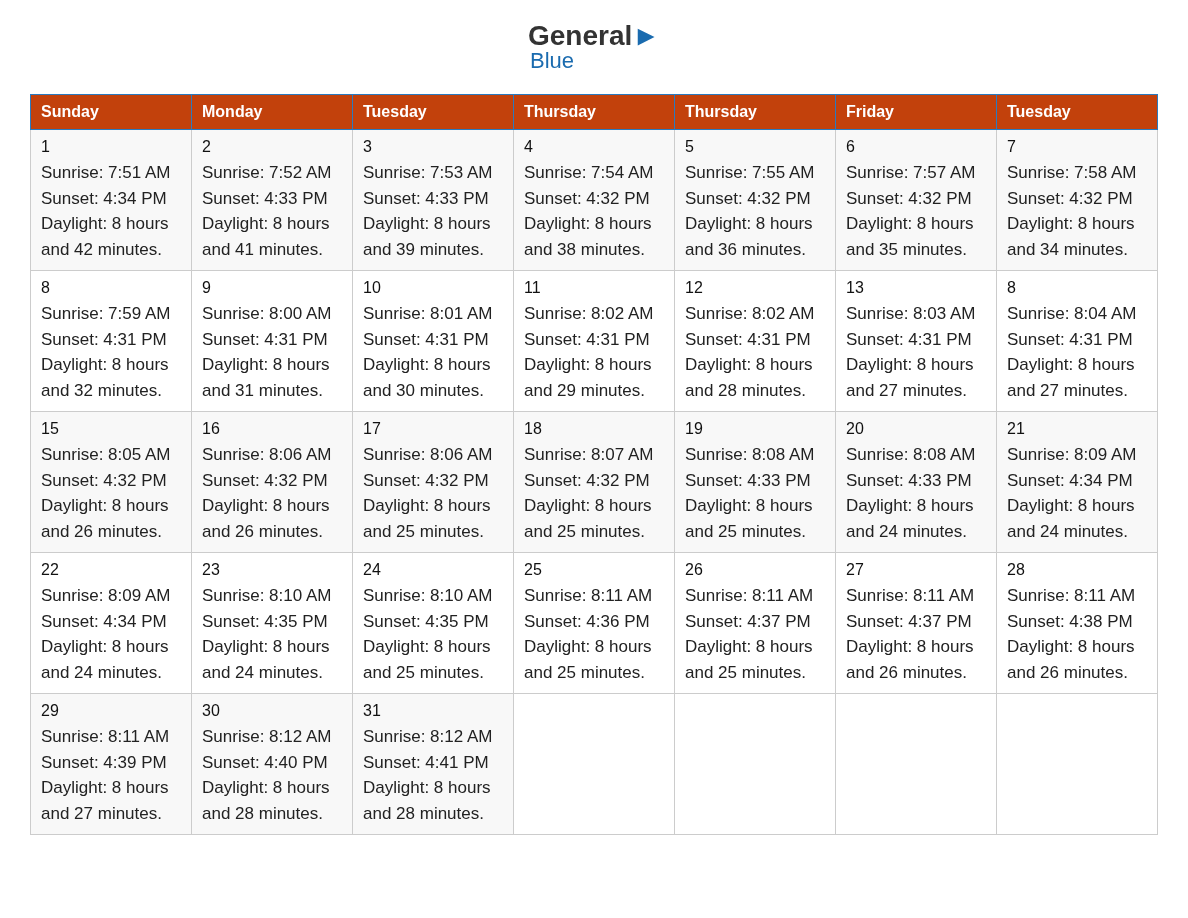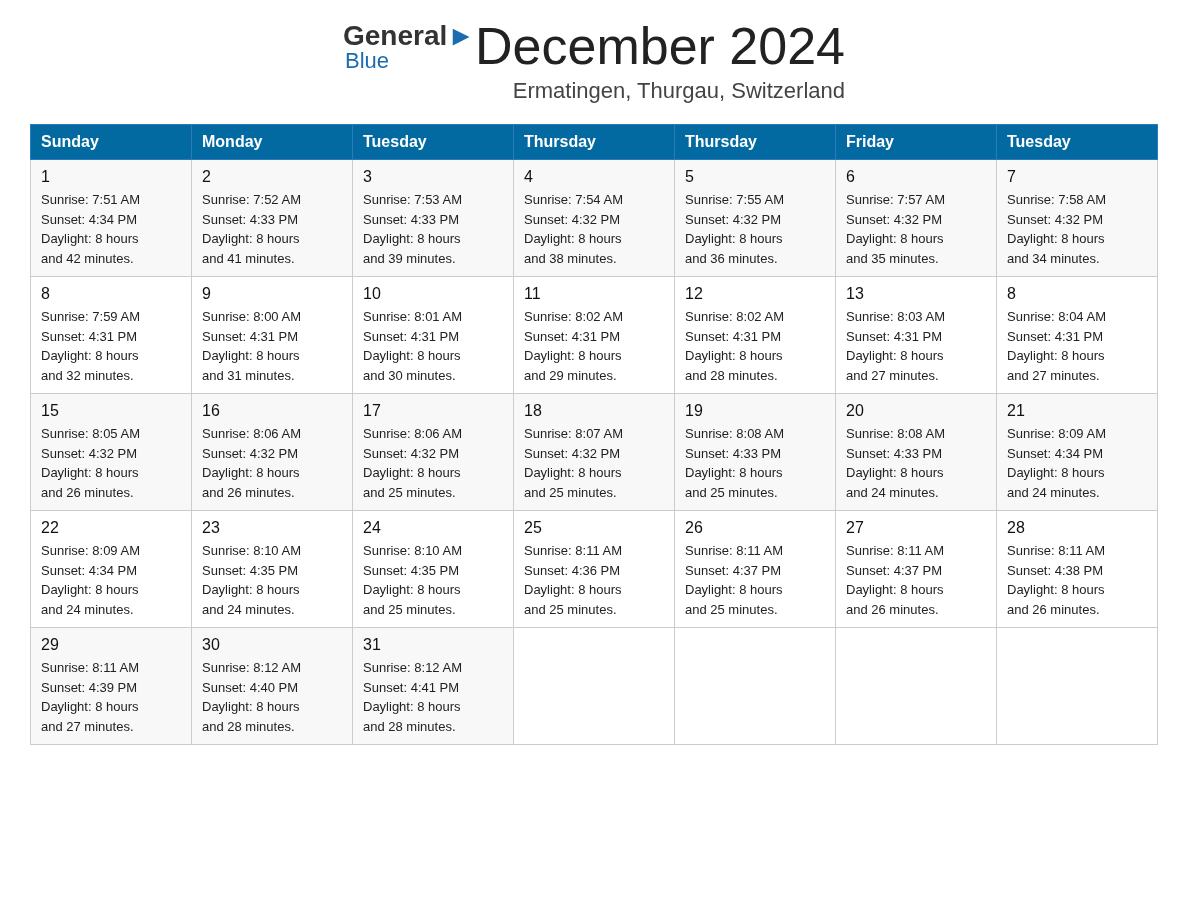--- a/index.html
+++ b/index.html
@@ -47,21 +47,21 @@
       font-size: 22px;
       color: #444;
       margin-top: 6px;
     }
     table {
       width: 100%;
       border-collapse: collapse;
       table-layout: fixed;
     }
     thead tr th {
-      background-color: #0369a1;
+      background-color: #c2410c;
       color: #fff;
       font-size: 16px;
       font-weight: bold;
       padding: 8px 10px;
       text-align: left;
       border: 1px solid #2a7abf;
     }
     tbody tr td {
       vertical-align: top;
       padding: 8px 10px;
@@ -72,41 +72,37 @@
       height: 100px;
     }
     tbody tr td .day-num {
       font-size: 16px;
       font-weight: normal;
       color: #111;
       display: block;
       margin-bottom: 4px;
     }
     tbody tr td .day-info {
-      font-size: 13px;
+      font-size: 17px;
       line-height: 1.5;
       color: #222;
     }
     tbody tr:nth-child(odd) td { background: #f8f8f8; }
     tbody tr:nth-child(even) td { background: #fff; }
     td.empty { background: #fff !important; }
   </style>
 </head>
 <body>
 
 <div class="header">
   <div class="logo">
     <div class="logo-text">
       <span class="general">General</span><span style="color:#1a6baf;font-weight:bold;">►</span>
     </div>
     <div class="logo-line">Blue</div>
-  </div>
-  <div class="title-block">
-    <div class="month-year">December 2024</div>
-    <div class="location">Ermatingen, Thurgau, Switzerland</div>
   </div>
 </div>
 
 <table>
   <thead>
     <tr>
       <th>Sunday</th>
       <th>Monday</th>
       <th>Tuesday</th>
       <th>Thursday</th>

